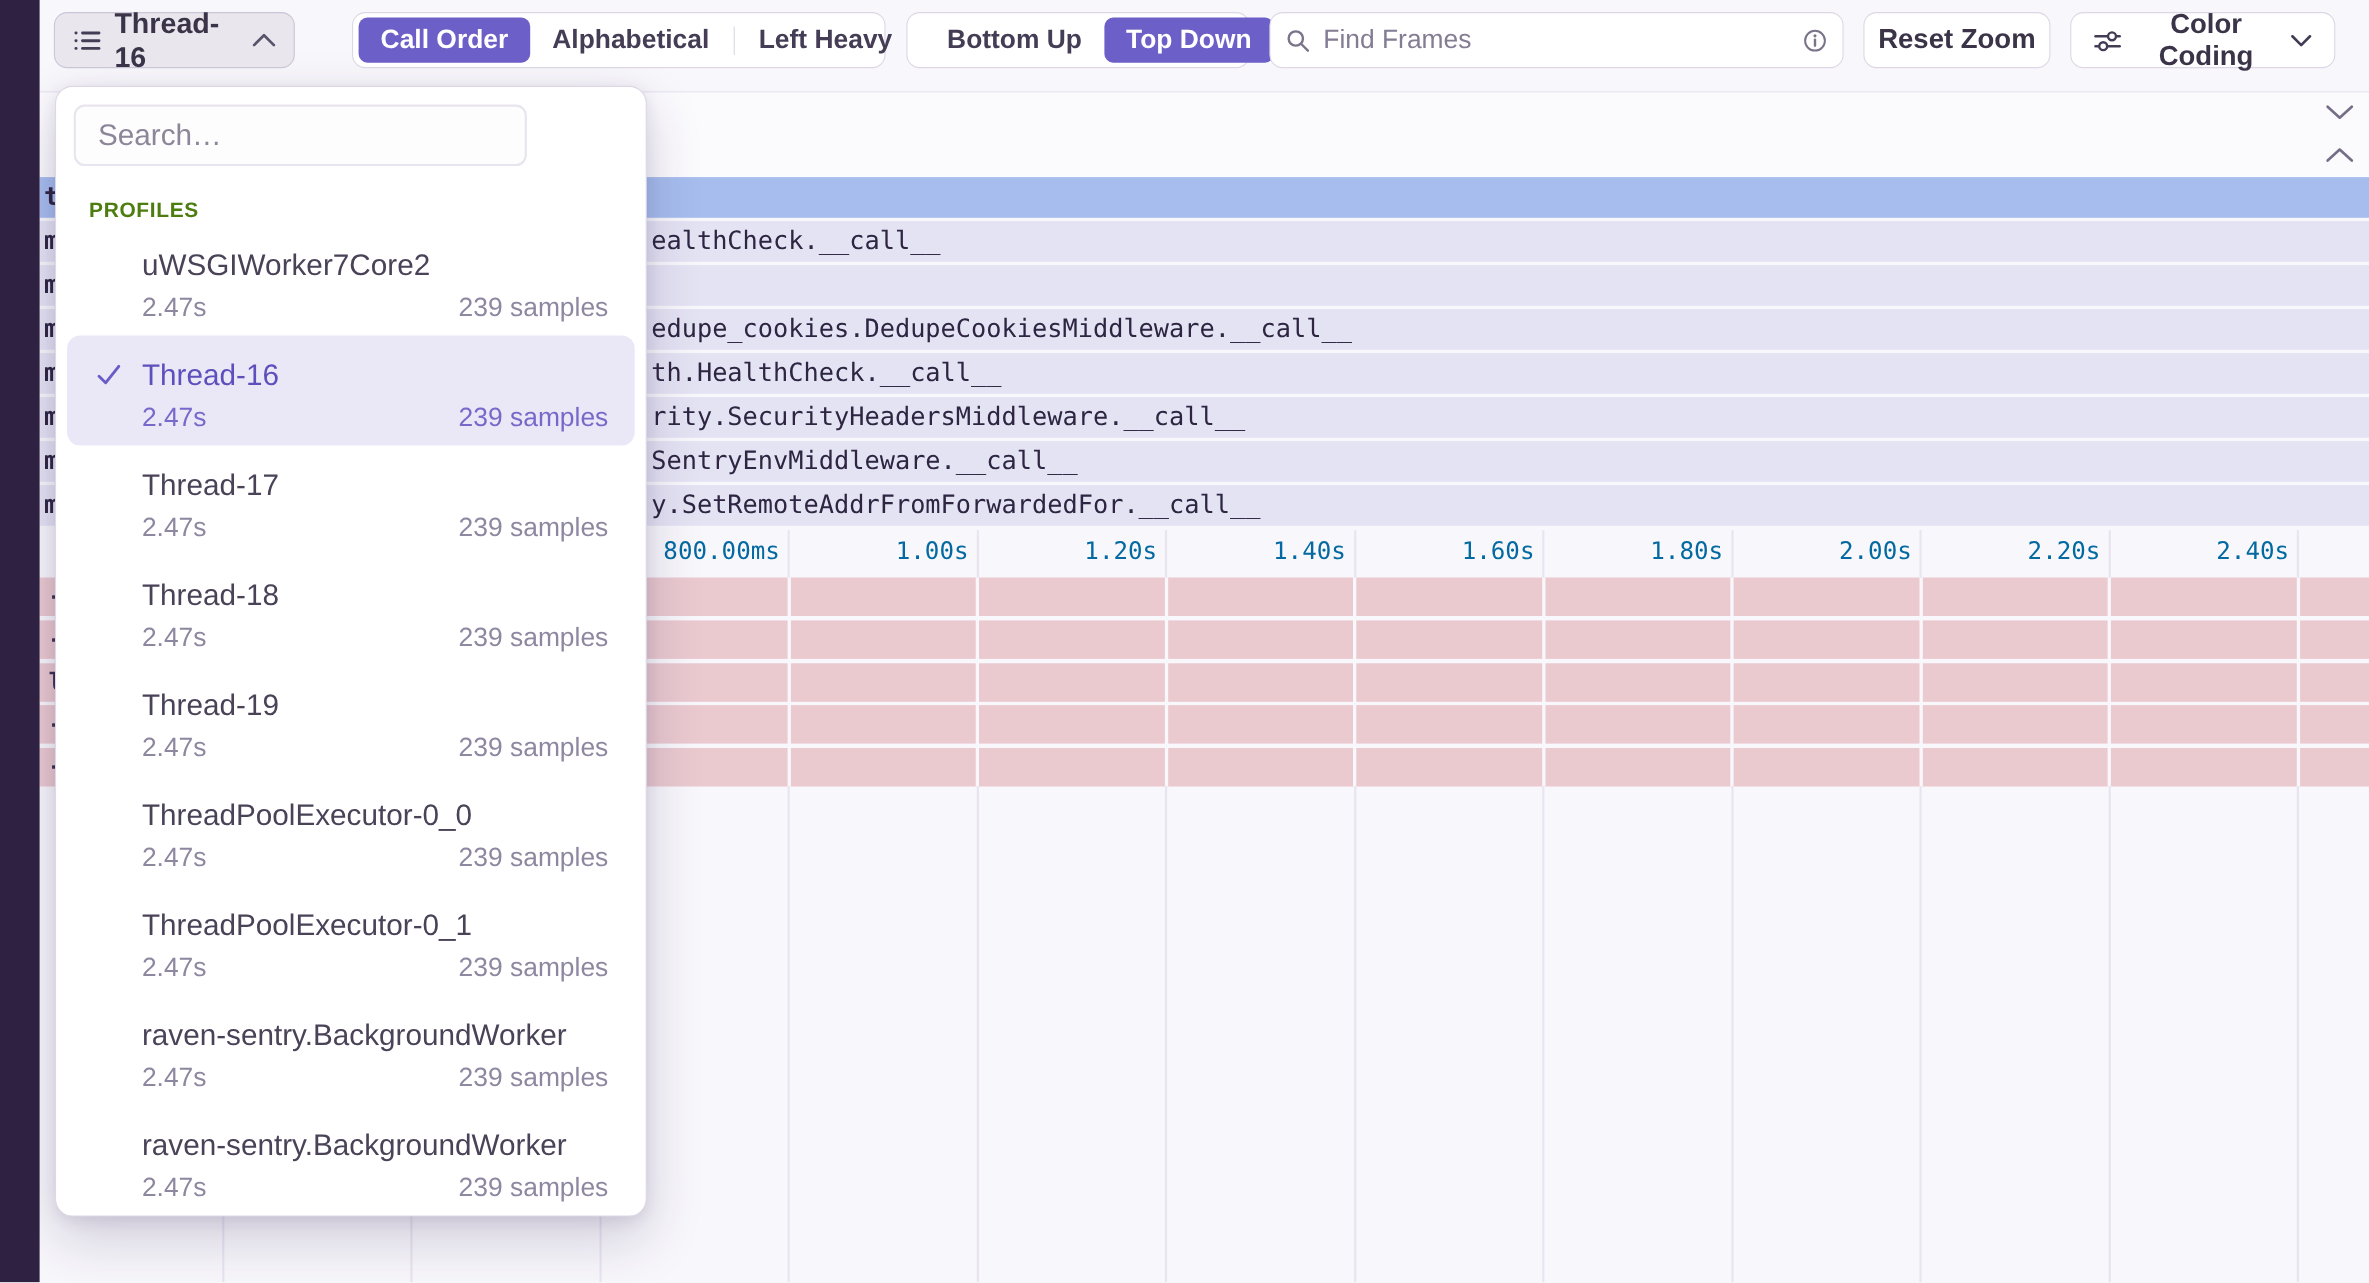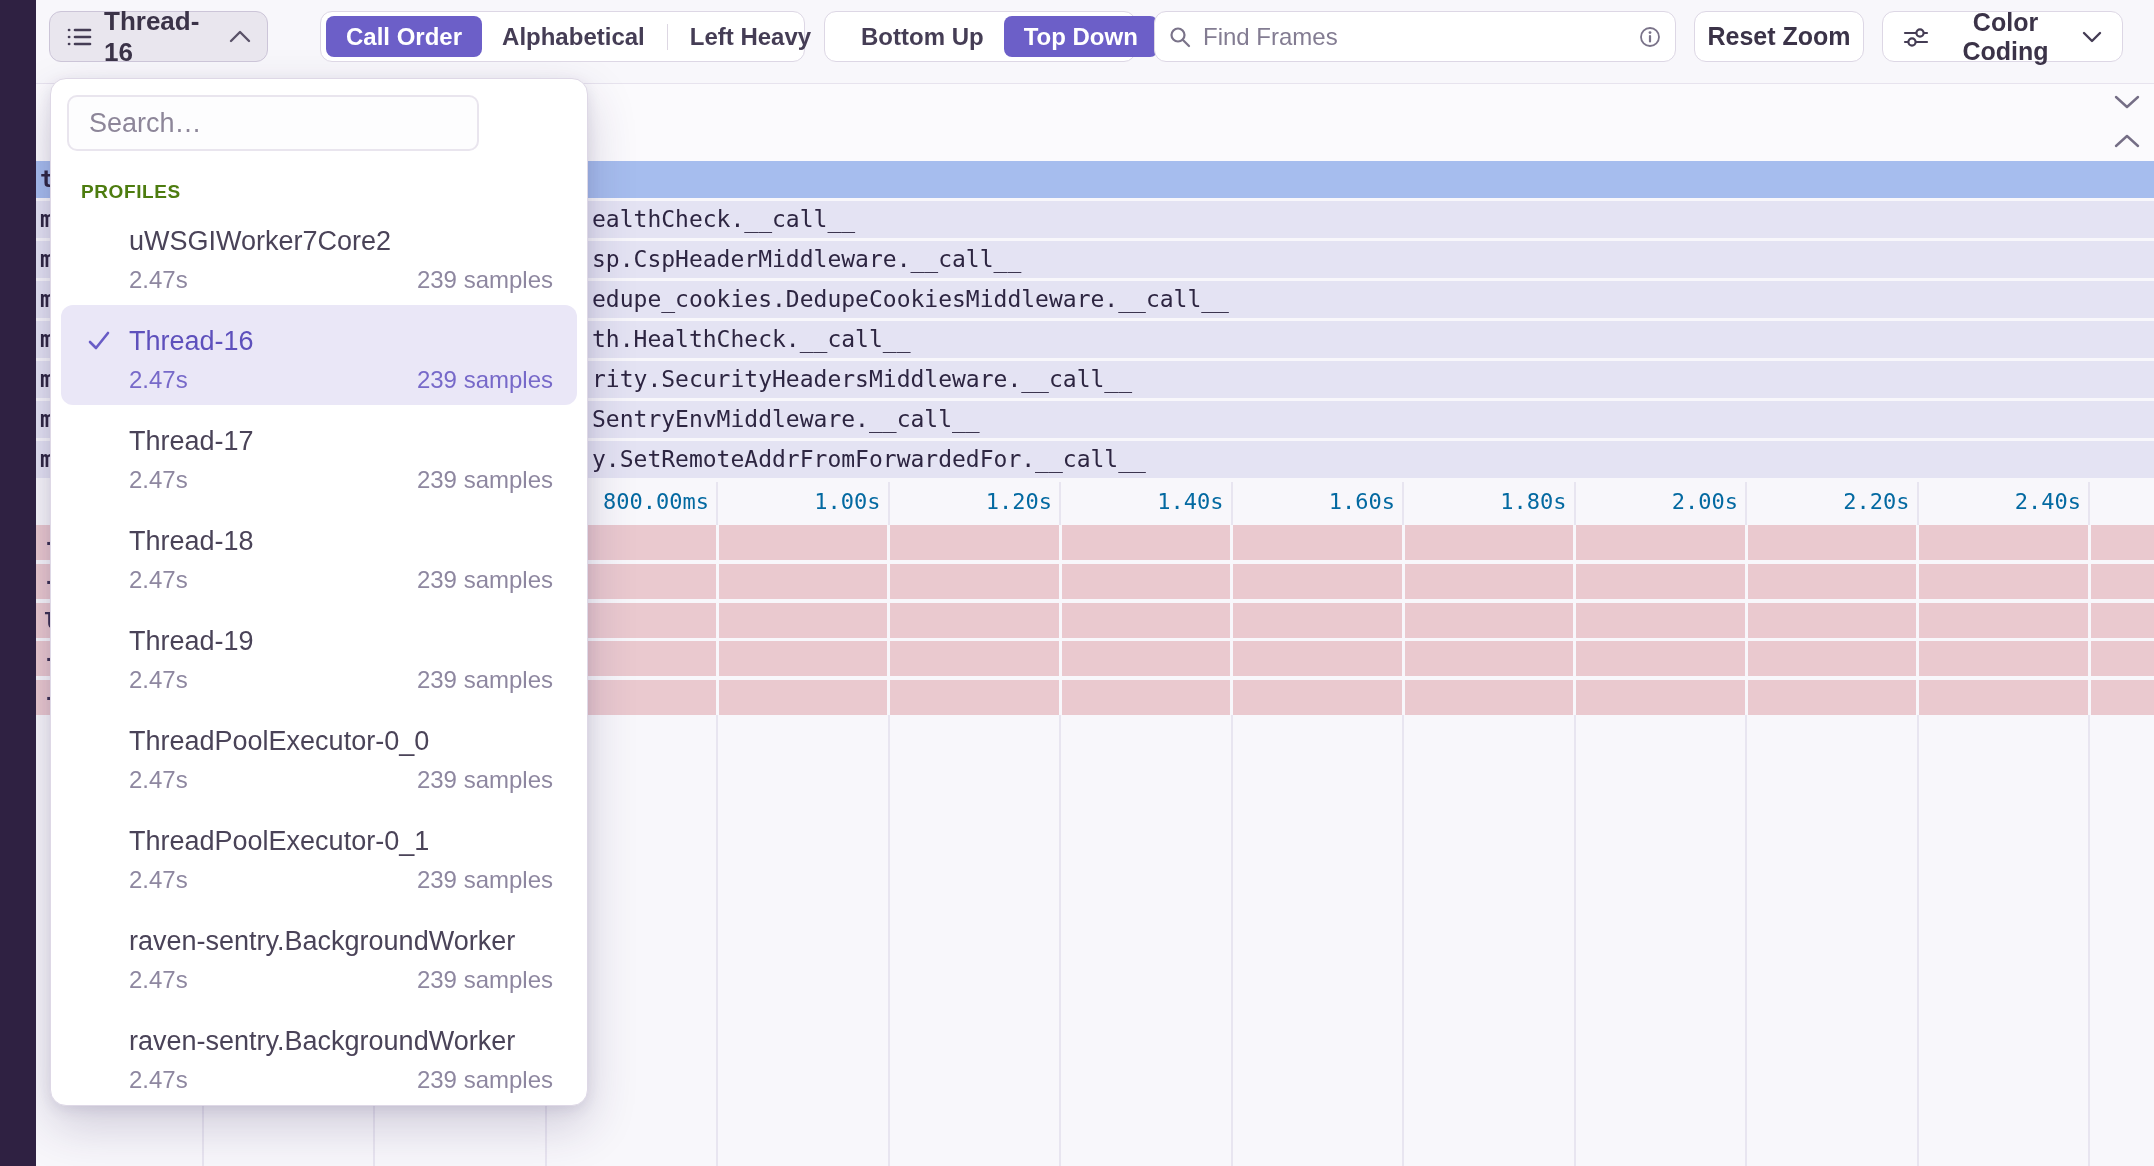--- a/index.html
+++ b/index.html
@@ -106,21 +106,20 @@
     <div id="frame-rows">
         <div class="frow sel" style="top: 161px;">
           <span class="frag">t</span>
         </div>
         <div class="frow" style="top: 201px;">
           <span class="frag">m</span>
           <span class="rtext">ealthCheck.__call__</span>
         </div>
         <div class="frow" style="top: 241px;">
           <span class="frag">m</span>
-          <span class="rtext">sp.CspHeaderMiddleware.__call__</span>
         </div>
         <div class="frow" style="top: 281px;">
           <span class="frag">m</span>
           <span class="rtext">edupe_cookies.DedupeCookiesMiddleware.__call__</span>
         </div>
         <div class="frow" style="top: 321px;">
           <span class="frag">m</span>
           <span class="rtext">th.HealthCheck.__call__</span>
         </div>
         <div class="frow" style="top: 361px;">

